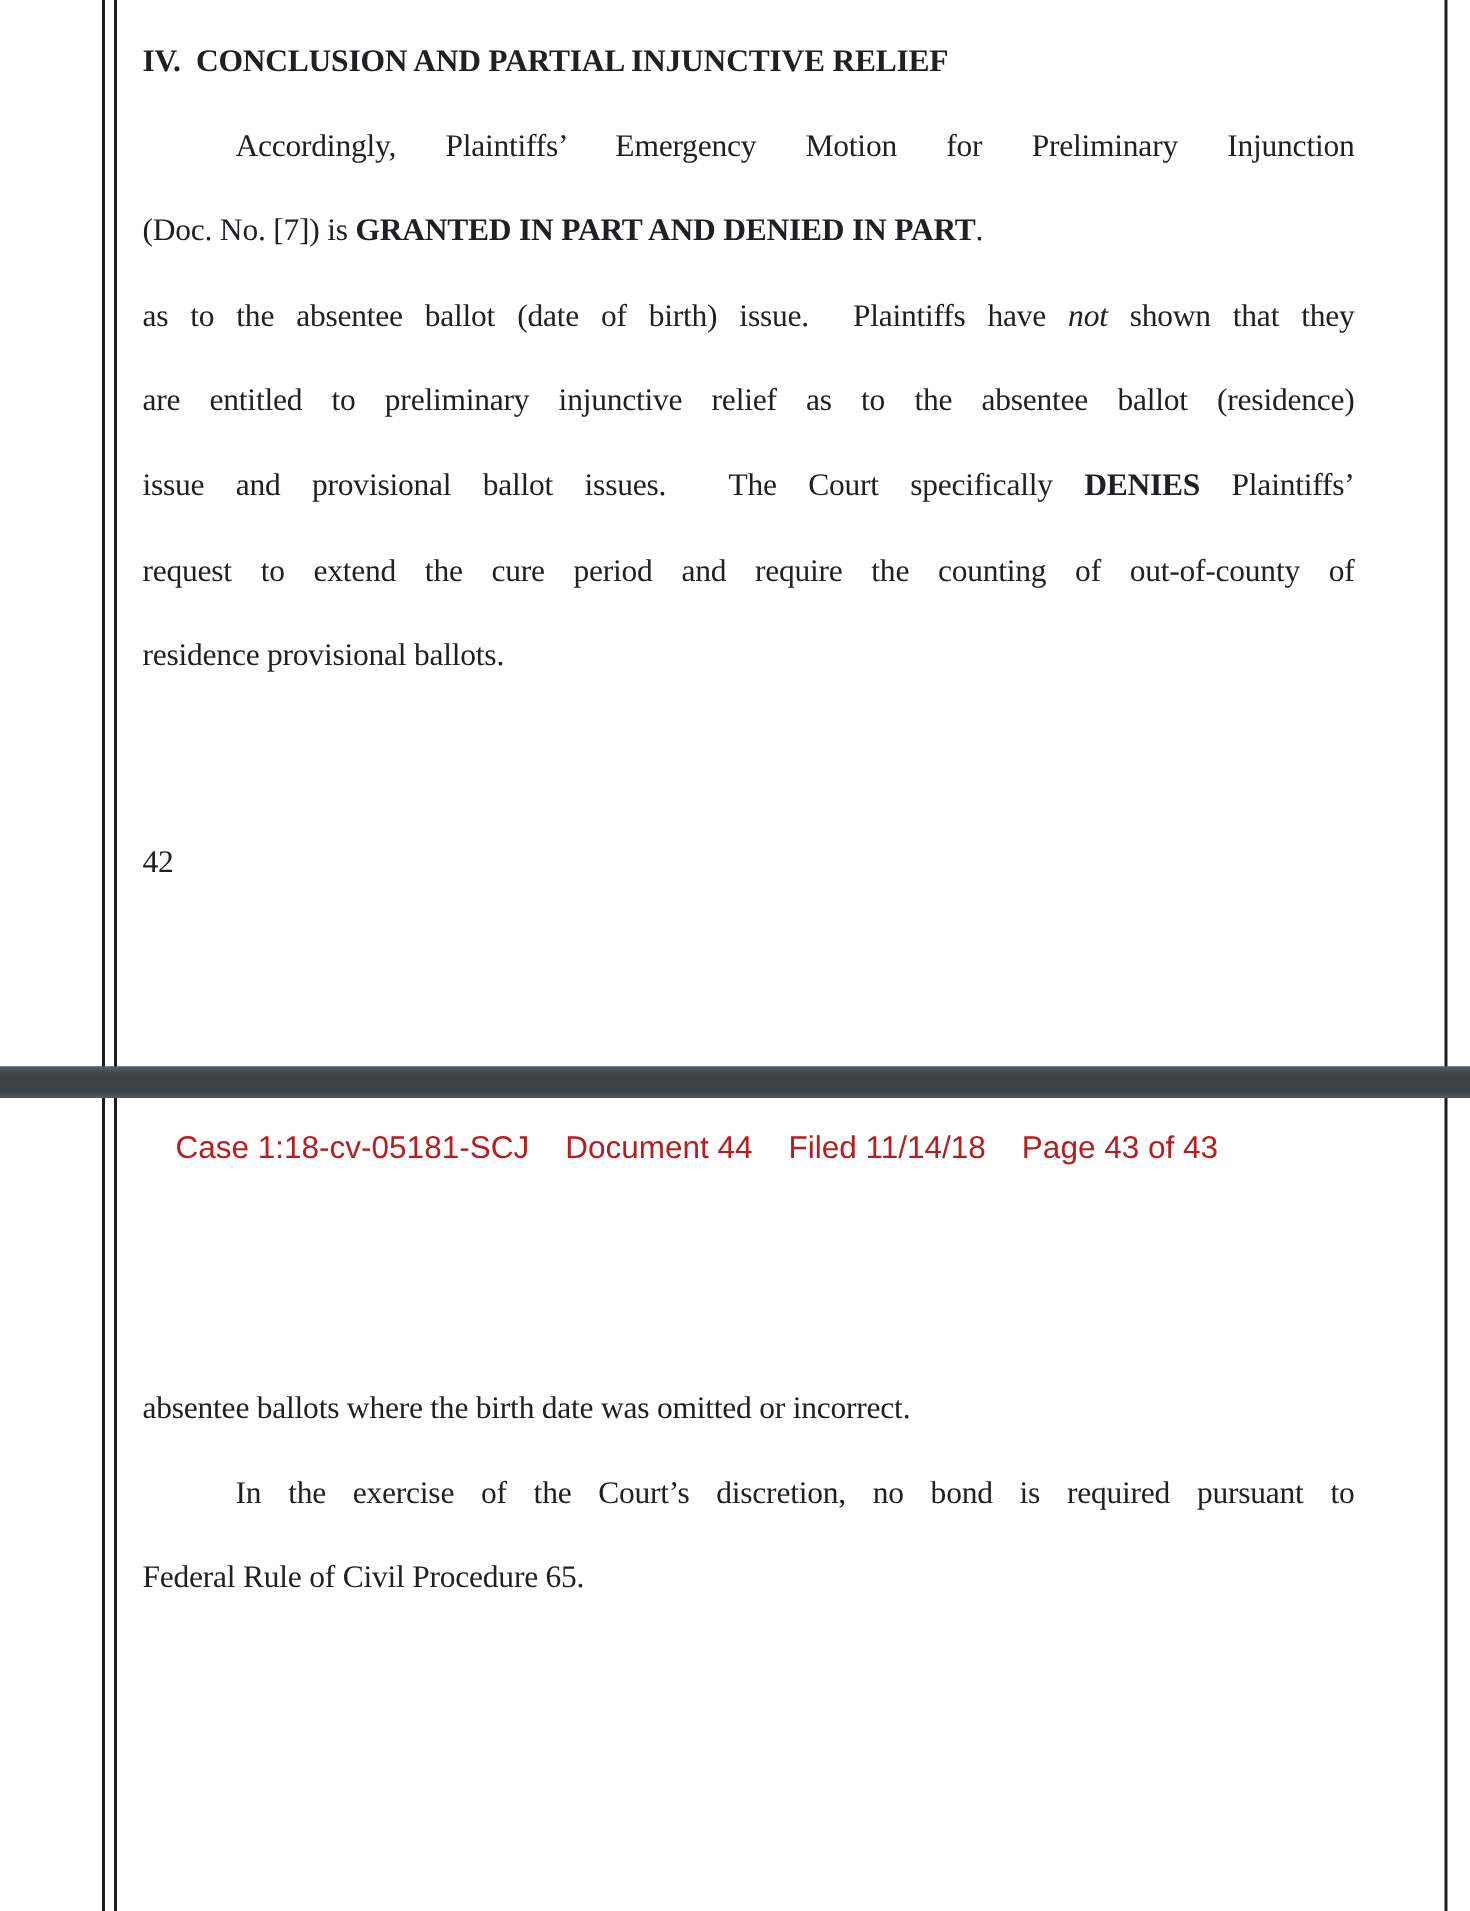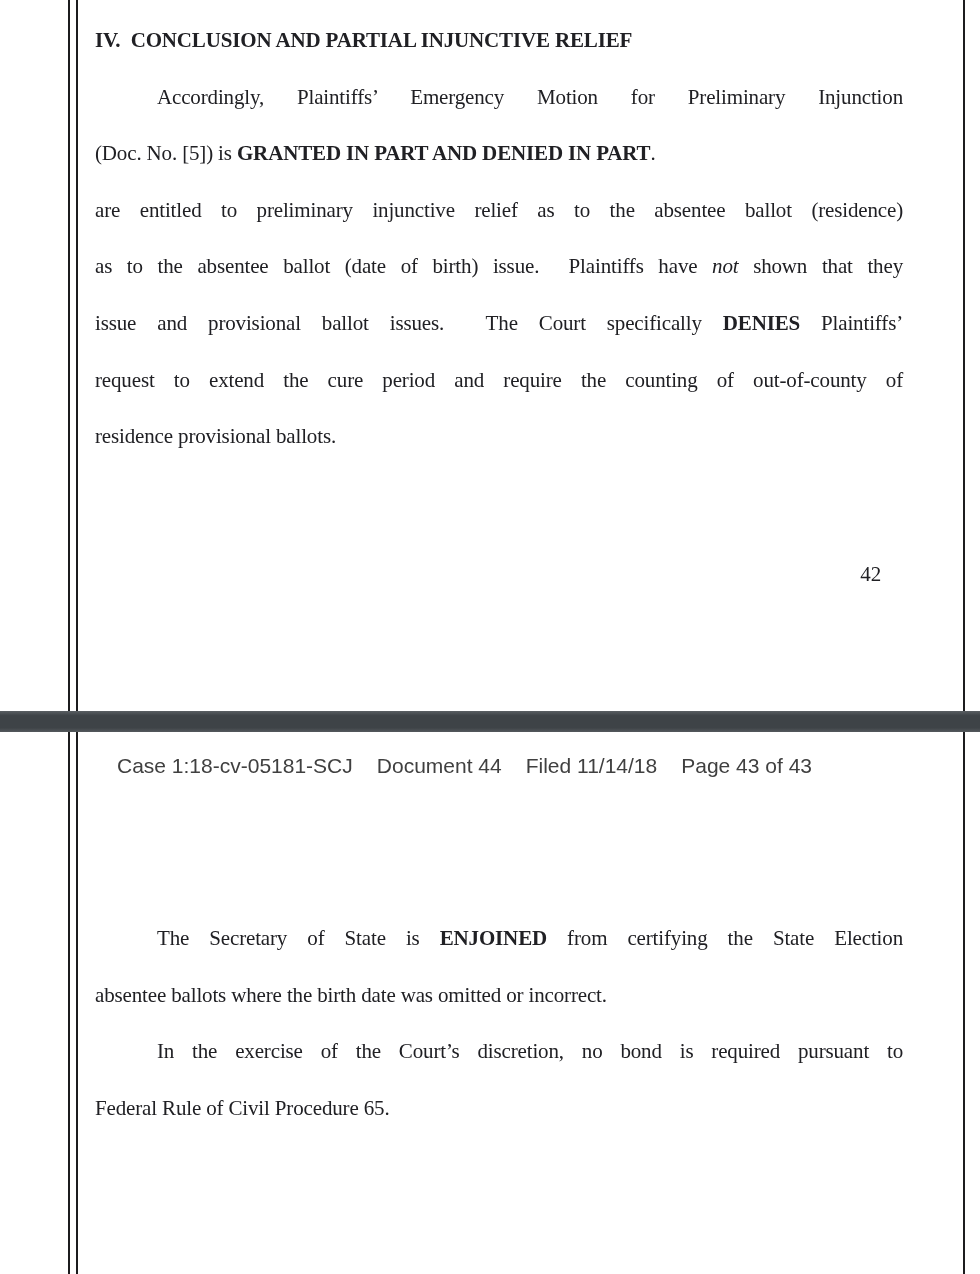--- a/index.html
+++ b/index.html
@@ -42,21 +42,21 @@
 
   .line { white-space: normal; }
   .line.justify { text-align: justify; text-align-last: justify; }
   .line.indent  { text-indent: 62px; }
   .b   { font-weight: bold; }
   .i   { font-style: italic; }
   .sup { font-size: 0.62em; vertical-align: 0.42em; letter-spacing: 0; }
 
   .page-number {
     margin-top: 17px;
-    text-align: right;
+    text-align: left;
     padding-right: 22px;
   }
 
   .stamp {
     position: absolute;
     left: 117px;
     top: 751px;
     width: 820px;
     font-family: "Liberation Sans", "DejaVu Sans", sans-serif;
     font-size: 21px;
@@ -72,41 +72,40 @@
 
 <div class="viewer">
 
   <div class="page page-42">
     <div class="rule left-a"></div>
     <div class="rule left-b"></div>
     <div class="rule right"></div>
     <div class="textblock">
     <div class="line"><span class="b">IV.&nbsp; CONCLUSION AND PARTIAL INJUNCTIVE RELIEF</span></div>
         <div class="line justify indent"><span>Accordingly, Plaintiffs’ Emergency Motion for Preliminary Injunction</span></div>
-        <div class="line"><span>(Doc. No. [5]) is </span><span class="b">GRANTED IN PART AND DENIED IN PART</span><span>.</span></div>
+        <div class="line"><span>(Doc. No. [7]) is </span><span class="b">GRANTED IN PART AND DENIED IN PART</span><span>.</span></div>
+        <div class="line justify"><span>as to the absentee ballot (date of birth) issue.&nbsp; Plaintiffs have </span><span class="i">not</span><span> shown that they</span></div>
         <div class="line justify"><span>are entitled to preliminary injunctive relief as to the absentee ballot (residence)</span></div>
-        <div class="line justify"><span>as to the absentee ballot (date of birth) issue.&nbsp; Plaintiffs have </span><span class="i">not</span><span> shown that they</span></div>
         <div class="line justify"><span>issue and provisional ballot issues.&nbsp; The Court specifically </span><span class="b">DENIES</span><span> Plaintiffs’</span></div>
         <div class="line justify"><span>request to extend the cure period and require the counting of out-of-county of</span></div>
         <div class="line"><span>residence provisional ballots.</span></div>
       </div>
     <div class="textblock" style="top:529px;">
       <div class="page-number">42</div>
     </div>
   </div>
 
   <div class="separator" style="background-color: rgb(62, 67, 71);"></div>
 
   <div class="page page-43">
     <div class="rule left-a"></div>
     <div class="rule left-b"></div>
     <div class="rule right"></div>
     <div class="textblock">
-    <div class="line justify indent"><span>The Secretary of State is </span><span class="b">ENJOINED</span><span> from certifying the State Election</span></div>
         <div class="line"><span>absentee ballots where the birth date was omitted or incorrect.</span></div>
         <div class="line justify indent"><span>In the exercise of the Court’s discretion, no bond is required pursuant to</span></div>
         <div class="line"><span>Federal Rule of Civil Procedure 65.</span></div>
       </div>
   </div>
 
-  <div class="stamp" style="color: #404040;"><span>Case 1:18-cv-05181-SCJ</span><span>Document 44</span><span>Filed 11/14/18</span><span>Page 43 of 43</span></div>
+  <div class="stamp" style="color: #b91c1c;"><span>Case 1:18-cv-05181-SCJ</span><span>Document 44</span><span>Filed 11/14/18</span><span>Page 43 of 43</span></div>
 
 </div>
 
 </body></html>

